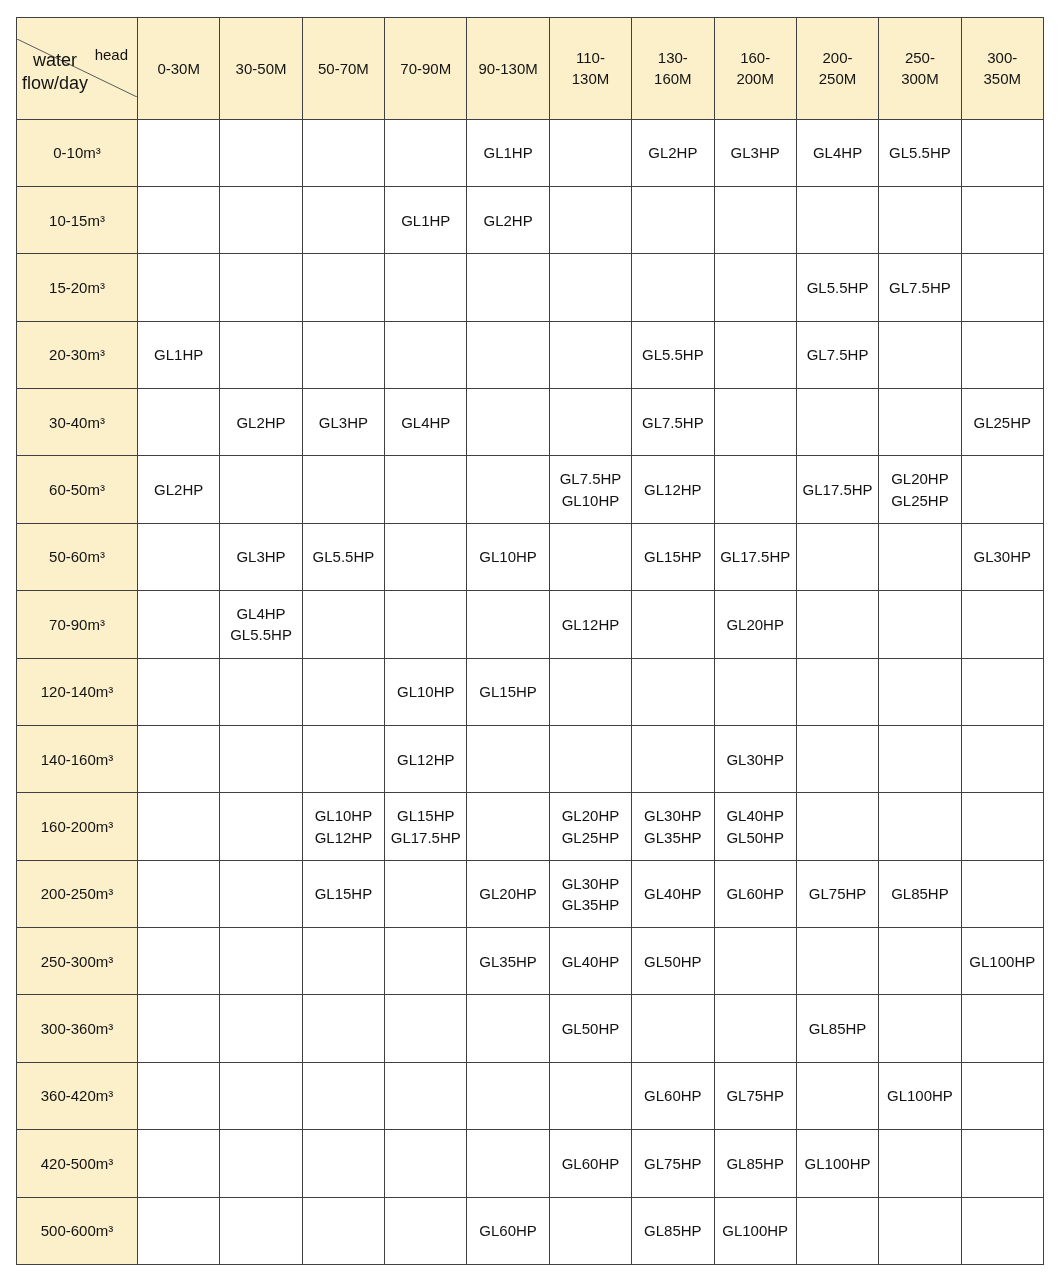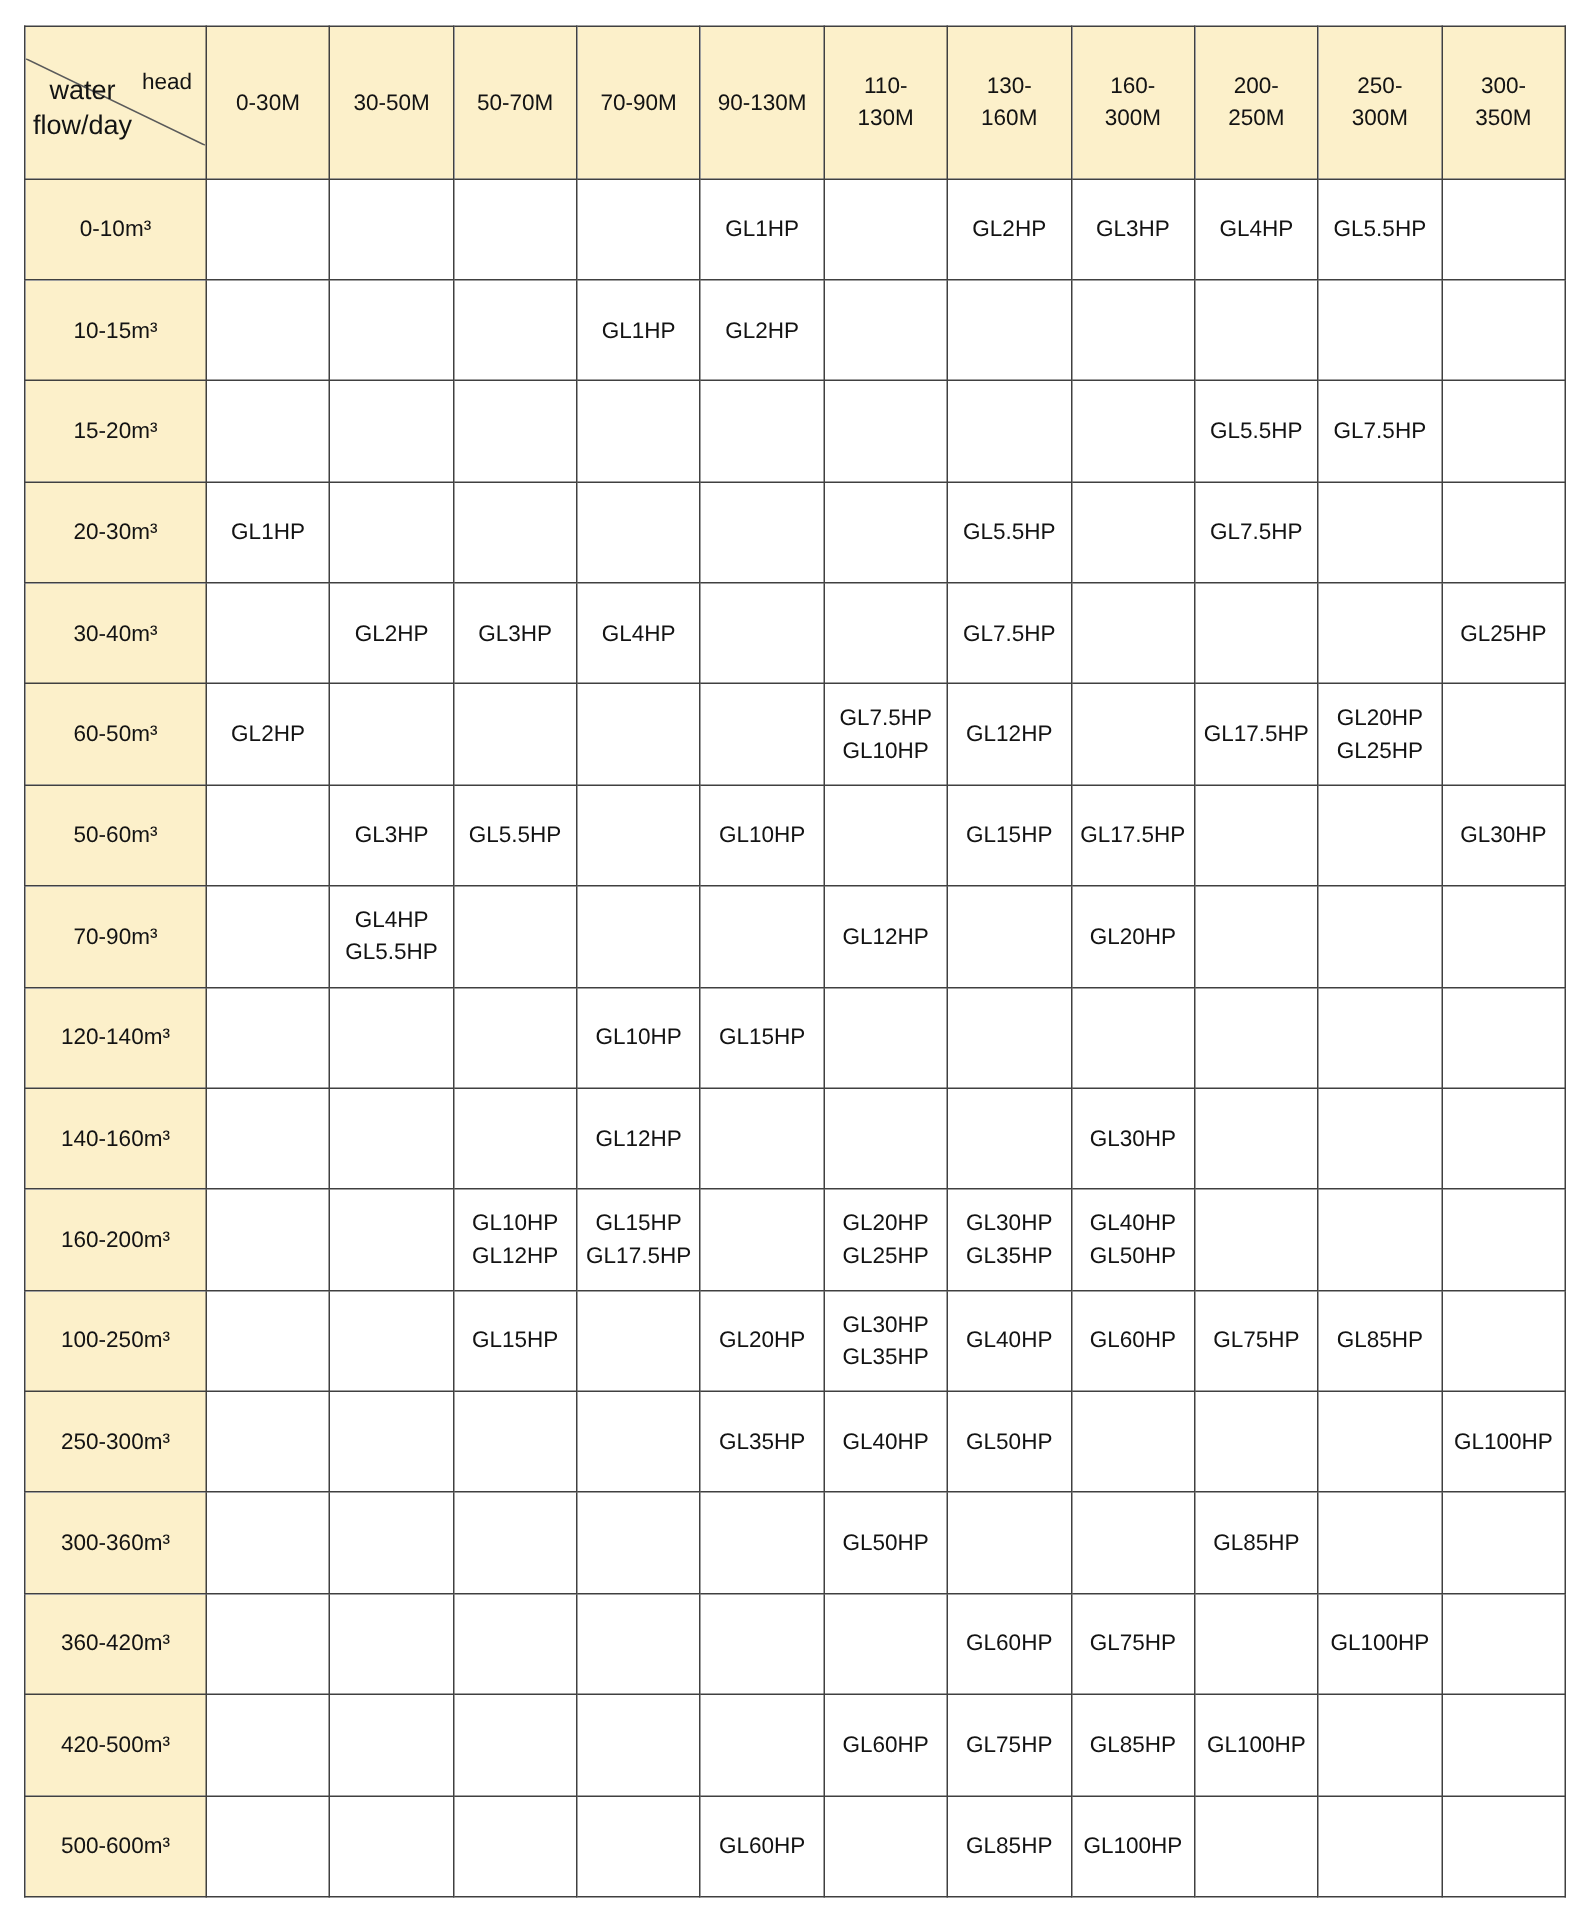--- a/index.html
+++ b/index.html
@@ -96,21 +96,21 @@
       <th>0-30M</th>
           <th>30-50M</th>
           <th>50-70M</th>
           <th>70-90M</th>
           <th>90-130M</th>
           <th>110-
 130M</th>
           <th>130-
 160M</th>
           <th>160-
-300M</th>
+200M</th>
           <th>200-
 250M</th>
           <th>250-
 300M</th>
           <th>300-
 350M</th>
         </tr>
     </thead>
     <tbody>
 
@@ -270,21 +270,21 @@
 GL25HP</td>
           <td>GL30HP
 GL35HP</td>
           <td>GL40HP
 GL50HP</td>
           <td></td>
           <td></td>
           <td></td>
         </tr>
         <tr>
-          <td class="row-label">100-250m³</td>
+          <td class="row-label">200-250m³</td>
           <td></td>
           <td></td>
           <td>GL15HP</td>
           <td></td>
           <td>GL20HP</td>
           <td>GL30HP
 GL35HP</td>
           <td>GL40HP</td>
           <td>GL60HP</td>
           <td>GL75HP</td>

